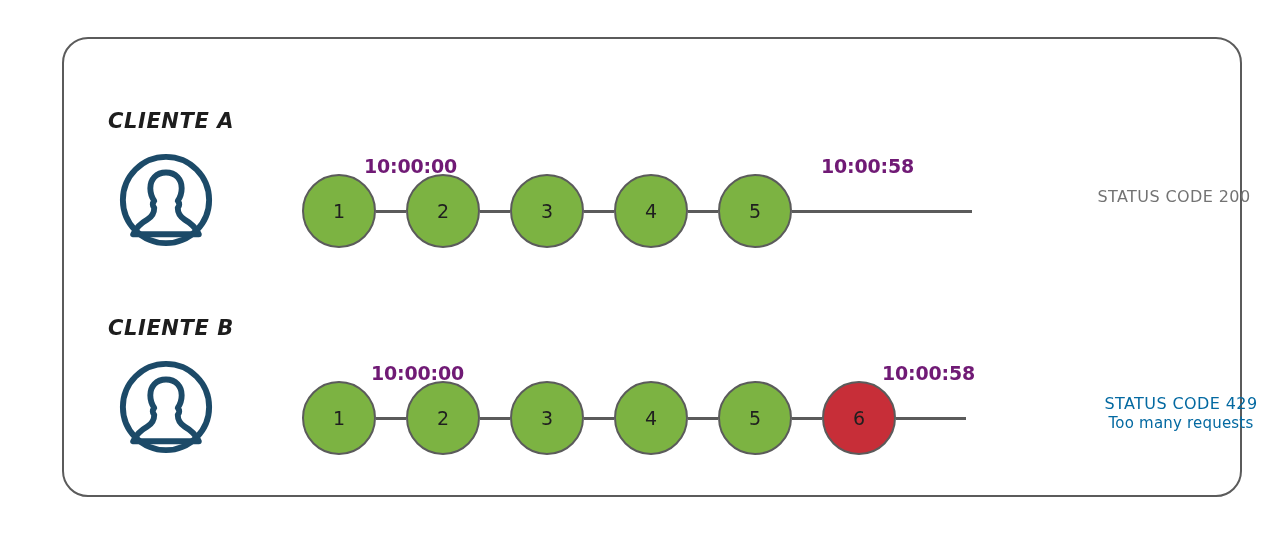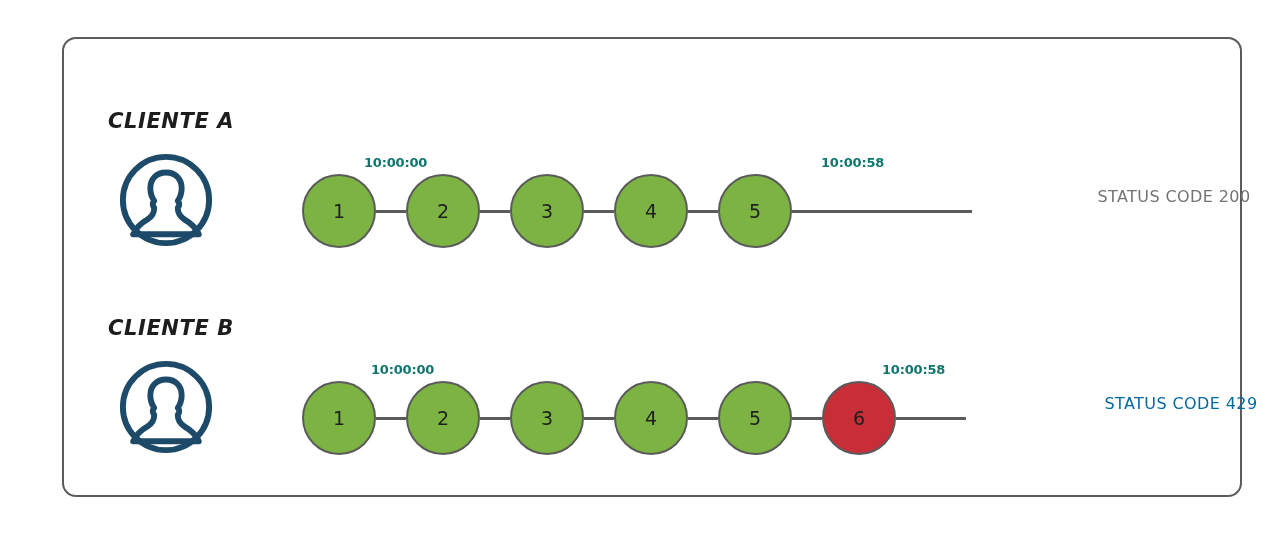--- a/index.html
+++ b/index.html
@@ -17,21 +17,21 @@
 
   
   #diagram-frame {
     position: absolute;
     left: 62px;
     top: 37px;
     width: 1180px;
     height: 460px;
     box-sizing: border-box;
     border: 2.5px solid #5b5b5b;
-    border-radius: 14px;
+    border-radius: 26px;
     background: #ffffff;
   }
 
   
   .client-row {
     position: absolute;
     left: 0;
     width: 100%;
     height: 200px;
   }
@@ -57,23 +57,23 @@
     top: 82px;
     width: 98px;
     height: 98px;
   }
   .client-avatar svg { display: block; }
 
   
   .timestamp {
     position: absolute;
     font-family: "DejaVu Sans", sans-serif;
-    font-size: 13px;
+    font-size: 19px;
     font-weight: bold;
-    color: #0f766e;
+    color: #701a75;
     white-space: nowrap;
     letter-spacing: -0.2px;
   }
 
   
   .chain {
     position: absolute;
     top: 103px;
     left: 238px;
     height: 78px;
@@ -209,16 +209,17 @@
       <div class="node ok">4</div>
       <div class="connector"></div>
       <div class="node ok">5</div>
       <div class="connector"></div>
       <div class="node blocked">6</div>
       <div class="tail" style="width:70px;"></div>
     </div>
 
     <div class="status-note status-blocked" style="left:1020px; top:118px; width:194px;">
       <span class="status-line-1">STATUS CODE 429</span>
+      <span class="status-line-2">Too many requests</span>
     </div>
   </div>
 
 </div>
 
 </body></html>

